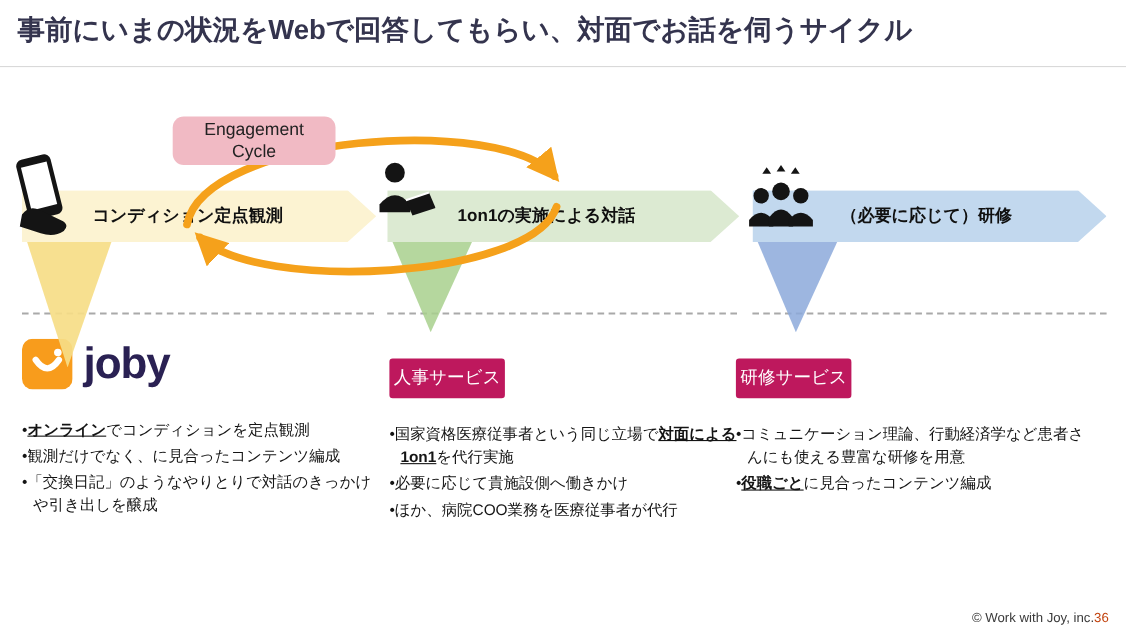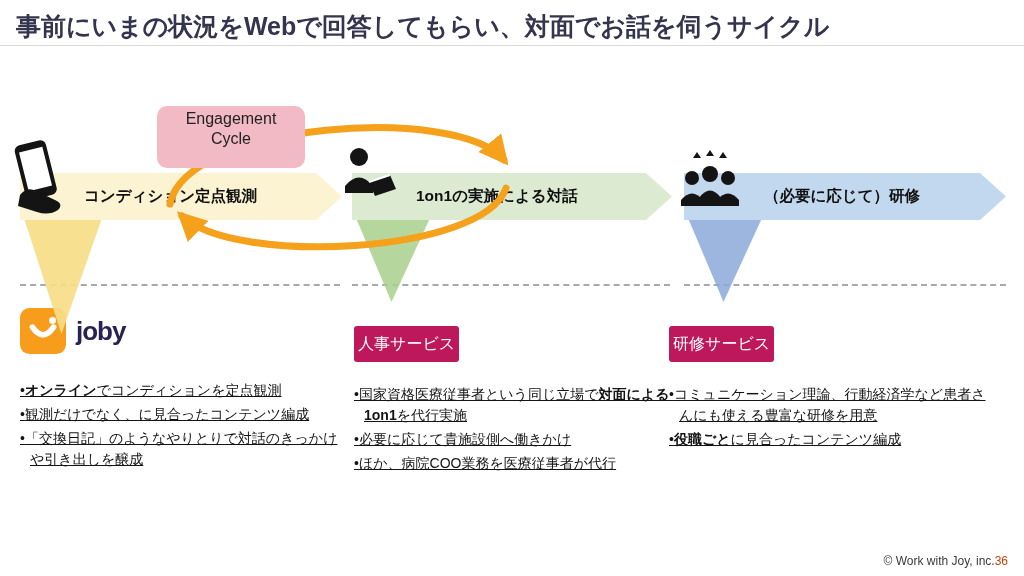--- a/index.html
+++ b/index.html
@@ -4,29 +4,29 @@
 <style>
   * { margin:0; padding:0; box-sizing:border-box; }
   html,body { background:#ffffff; }
   .slide {
     position:relative; width:1024px; height:576px; background:#ffffff;
     overflow:hidden; font-family:"Liberation Sans","DejaVu Sans",sans-serif; color:#111;
   }
 
   
   .title {
-    position:absolute; left:0; top:0; width:100%; height:46px;
+    position:absolute; left:0; top:0; width:100%; height:61px;
     padding:10px 16px 0; font-size:25px; font-weight:600; color:#34344e;
     border-bottom:1px solid #d9d9d9; white-space:nowrap;
   }
 
   
   .eng-badge {
     position:absolute; left:157px; top:106px; width:148px;
-    padding:3px 0 19px; background:#f1bac4; border-radius:10px;
+    padding:3px 0 1px; background:#f1bac4; border-radius:10px;
     text-align:center; font-size:16px; line-height:1.25; color:#222;
     white-space:pre-line; z-index:6;
   }
 
   
   .cycle-arrows { position:absolute; left:148px; top:96px; z-index:5; pointer-events:none; }
 
   
   .chev {
     position:absolute; top:173px; height:47px; display:flex; align-items:center;
@@ -55,30 +55,30 @@
   .icon2 { left:342px; top:146px; }
   .icon3 { left:680px; top:150px; }
 
   
   .col { position:absolute; font-size:14px; line-height:1.5; color:#141414; }
   .col1 { left:20px;  top:306px; width:326px; }
   .col2 { left:354px; top:326px; width:322px; }
   .col3 { left:669px; top:326px; width:324px; }
 
   .logo-row { display:flex; align-items:center; gap:10px; height:50px; }
-  .logo-word { font-size:26px; font-weight:800; color:#2a2153; letter-spacing:-1px; }
+  .logo-word { font-size:40px; font-weight:800; color:#2a2153; letter-spacing:-1px; }
 
   .svc-badge {
     display:inline-block; background:#be185d; color:#ffffff;
     font-size:16px; padding:6px 4px; border-radius:3px;
   }
 
   .bullets { list-style:none; margin-top:22px; }
   .col1 .bullets { margin-top:24px; }
-  .bullets li { padding-left:10px; text-indent:-10px; margin-bottom:3px;text-decoration:underline; }
+  .bullets li { padding-left:10px; text-indent:-10px; margin-bottom:3px; }
   .bullets li::before { content:"•"; }
   .em { font-weight:700; text-decoration:underline; }
 
   
   .footer {
     position:absolute; right:16px; bottom:8px; display:flex; align-items:baseline;
     font-size:12px; color:#3a3a3a;
   }
   .page-num { color:#c2410c; }
 </style>

